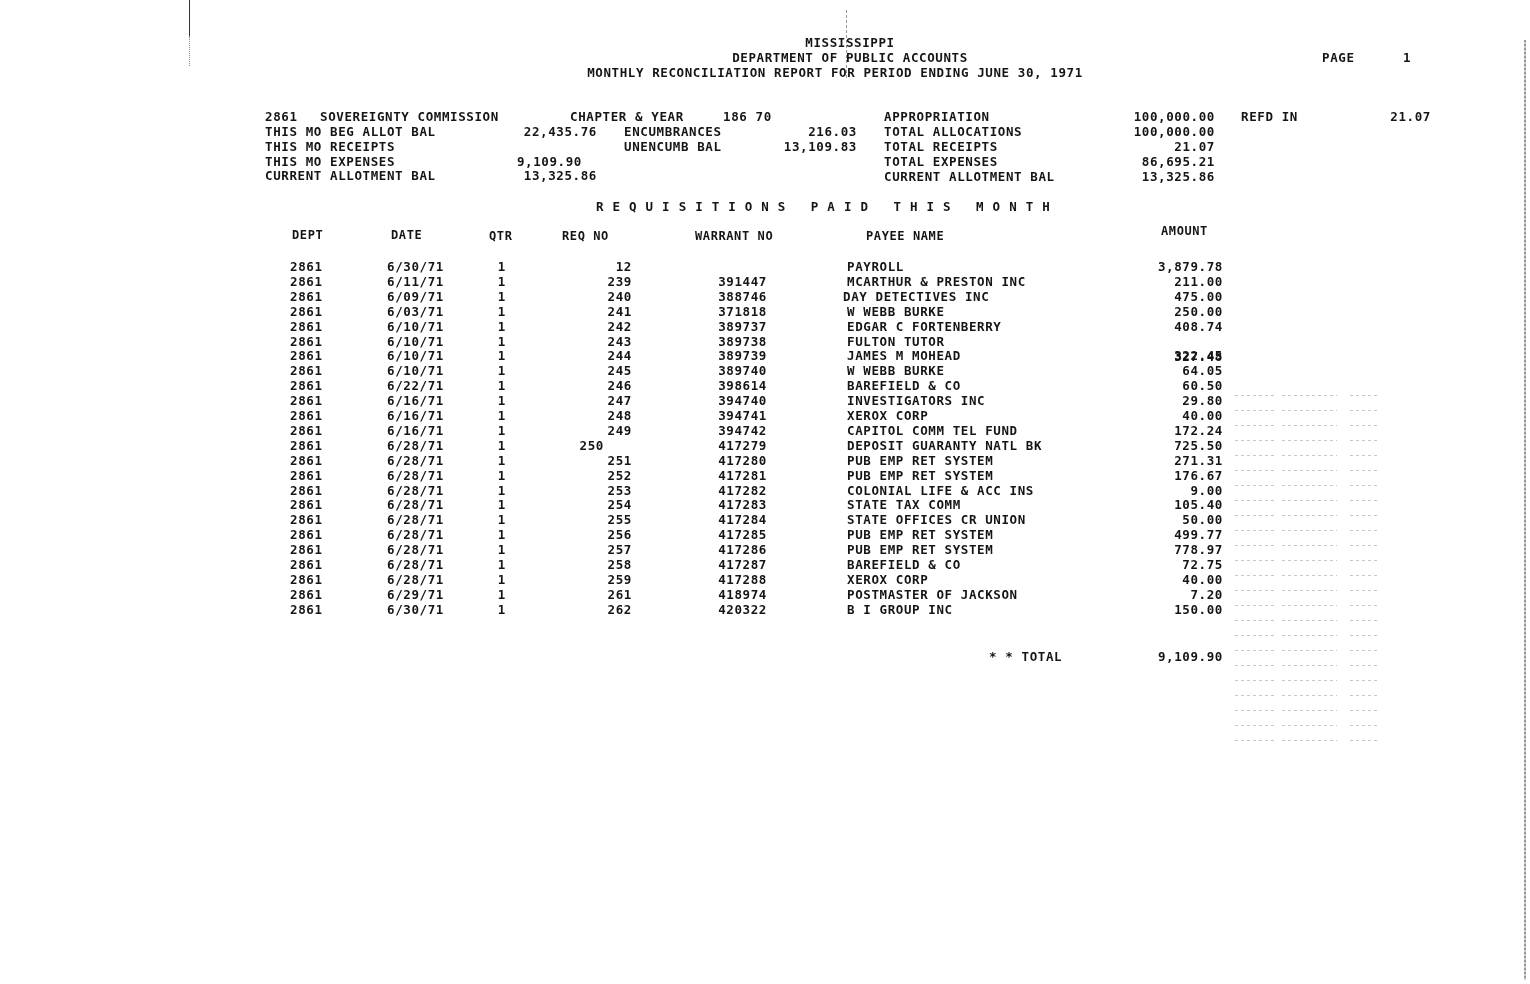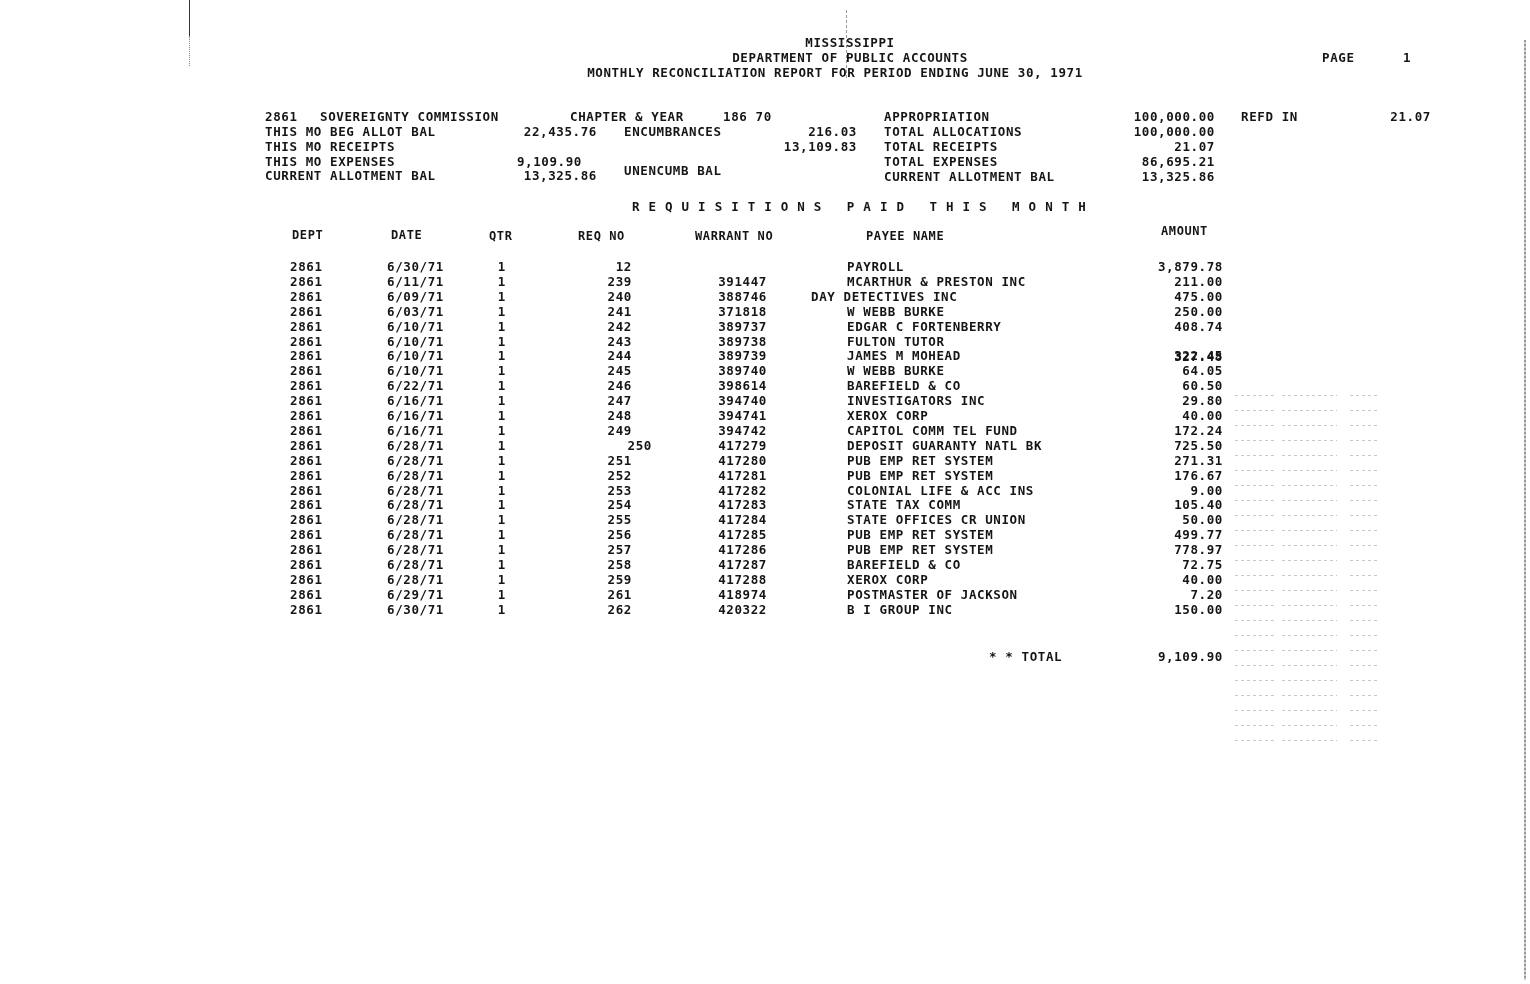--- a/index.html
+++ b/index.html
@@ -44,43 +44,43 @@
 <div class="t r" style="left:480px; width:117px; top:124px;">22,435.76</div>
 <div class="t" style="left:265px; top:139px;">THIS MO RECEIPTS</div>
 <div class="t r" style="left:480px; width:117px; top:139px;"></div>
 <div class="t" style="left:265px; top:154px;">THIS MO EXPENSES</div>
 <div class="t r" style="left:465px; width:117px; top:154px;">9,109.90</div>
 <div class="t" style="left:265px; top:168px;">CURRENT ALLOTMENT BAL</div>
 <div class="t r" style="left:480px; width:117px; top:168px;">13,325.86</div>
 
 <div class="t" style="left:624px; top:124px;">ENCUMBRANCES</div>
 <div class="t r" style="left:740px; width:117px; top:124px;">216.03</div>
-<div class="t" style="left:624px; top:139px;margin-top:24px;">UNENCUMB BAL</div>
+<div class="t" style="left:624px; top:139px;">UNENCUMB BAL</div>
 <div class="t r" style="left:740px; width:117px; top:139px;">13,109.83</div>
 
 <div class="t" style="left:884px; top:109px;">APPROPRIATION</div>
 <div class="t r" style="left:1098px; width:117px; top:109px;">100,000.00</div>
 <div class="t" style="left:884px; top:124px;">TOTAL ALLOCATIONS</div>
 <div class="t r" style="left:1098px; width:117px; top:124px;">100,000.00</div>
 <div class="t" style="left:884px; top:139px;">TOTAL RECEIPTS</div>
 <div class="t r" style="left:1098px; width:117px; top:139px;">21.07</div>
 <div class="t" style="left:884px; top:154px;">TOTAL EXPENSES</div>
 <div class="t r" style="left:1098px; width:117px; top:154px;">86,695.21</div>
 <div class="t" style="left:884px; top:169px;">CURRENT ALLOTMENT BAL</div>
 <div class="t r" style="left:1098px; width:117px; top:169px;">13,325.86</div>
 
 <div class="t" style="left:1241px; top:109px;">REFD IN</div>
 <div class="t r" style="left:1340px; width:91px; top:109px;">21.07</div>
 
-<div class="t spaced" style="left:632px; top:199px;text-align:right;">REQUISITIONS PAID THIS MONTH</div>
+<div class="t spaced" style="left:596px; top:199px;text-align:right;">REQUISITIONS PAID THIS MONTH</div>
 
 <div class="t hdr" style="left:292px; top:228px;">DEPT</div>
 <div class="t hdr" style="left:391px; top:228px;">DATE</div>
 <div class="t hdr" style="left:489px; top:229px;">QTR</div>
-<div class="t hdr" style="left:578px; top:229px;">REQ NO</div>
+<div class="t hdr" style="left:562px; top:229px;">REQ NO</div>
 <div class="t hdr" style="left:695px; top:229px;">WARRANT NO</div>
 <div class="t hdr" style="left:866px; top:229px;">PAYEE NAME</div>
 <div class="t hdr" style="left:1161px; top:224px;">AMOUNT</div>
 
 <div id="rows">
     <div class="row" style="top: 259px;">
       <div class="t" style="left: 290px; width: 40px;">2861</div>
       <div class="t r" style="left: 368px; width: 76px;">6/30/71</div>
       <div class="t r" style="left: 480px; width: 26px;">1</div>
       <div class="t r" style="left: 580px; width: 52px;">12</div>
@@ -96,21 +96,21 @@
       <div class="t r" style="left: 690px; width: 77px;">391447</div>
       <div class="t" style="left: 847px; width: 260px;">MCARTHUR &amp; PRESTON INC</div>
       <div class="t r" style="left: 1120px; width: 103px;">211.00</div>
     </div>
     <div class="row" style="top: 288.8px;">
       <div class="t" style="left: 290px; width: 40px;">2861</div>
       <div class="t r" style="left: 368px; width: 76px;">6/09/71</div>
       <div class="t r" style="left: 480px; width: 26px;">1</div>
       <div class="t r" style="left: 580px; width: 52px;">240</div>
       <div class="t r" style="left: 690px; width: 77px;">388746</div>
-      <div class="t" style="left: 811px; width: 260px;">DAY DETECTIVES INC</div>
+      <div class="t" style="left: 843px; width: 260px;">DAY DETECTIVES INC</div>
       <div class="t r" style="left: 1120px; width: 103px;">475.00</div>
     </div>
     <div class="row" style="top: 303.7px;">
       <div class="t" style="left: 290px; width: 40px;">2861</div>
       <div class="t r" style="left: 368px; width: 76px;">6/03/71</div>
       <div class="t r" style="left: 480px; width: 26px;">1</div>
       <div class="t r" style="left: 580px; width: 52px;">241</div>
       <div class="t r" style="left: 690px; width: 77px;">371818</div>
       <div class="t" style="left: 847px; width: 260px;">W WEBB BURKE</div>
       <div class="t r" style="left: 1120px; width: 103px;">250.00</div>
@@ -184,21 +184,21 @@
       <div class="t r" style="left: 480px; width: 26px;">1</div>
       <div class="t r" style="left: 580px; width: 52px;">249</div>
       <div class="t r" style="left: 690px; width: 77px;">394742</div>
       <div class="t" style="left: 847px; width: 260px;">CAPITOL COMM TEL FUND</div>
       <div class="t r" style="left: 1120px; width: 103px;">172.24</div>
     </div>
     <div class="row" style="top: 437.8px;">
       <div class="t" style="left: 290px; width: 40px;">2861</div>
       <div class="t r" style="left: 368px; width: 76px;">6/28/71</div>
       <div class="t r" style="left: 480px; width: 26px;">1</div>
-      <div class="t r" style="left: 600px; width: 52px;">250</div>
+      <div class="t r" style="left: 552px; width: 52px;">250</div>
       <div class="t r" style="left: 690px; width: 77px;">417279</div>
       <div class="t" style="left: 847px; width: 260px;">DEPOSIT GUARANTY NATL BK</div>
       <div class="t r" style="left: 1120px; width: 103px;">725.50</div>
     </div>
     <div class="row" style="top: 452.7px;">
       <div class="t" style="left: 290px; width: 40px;">2861</div>
       <div class="t r" style="left: 368px; width: 76px;">6/28/71</div>
       <div class="t r" style="left: 480px; width: 26px;">1</div>
       <div class="t r" style="left: 580px; width: 52px;">251</div>
       <div class="t r" style="left: 690px; width: 77px;">417280</div>

